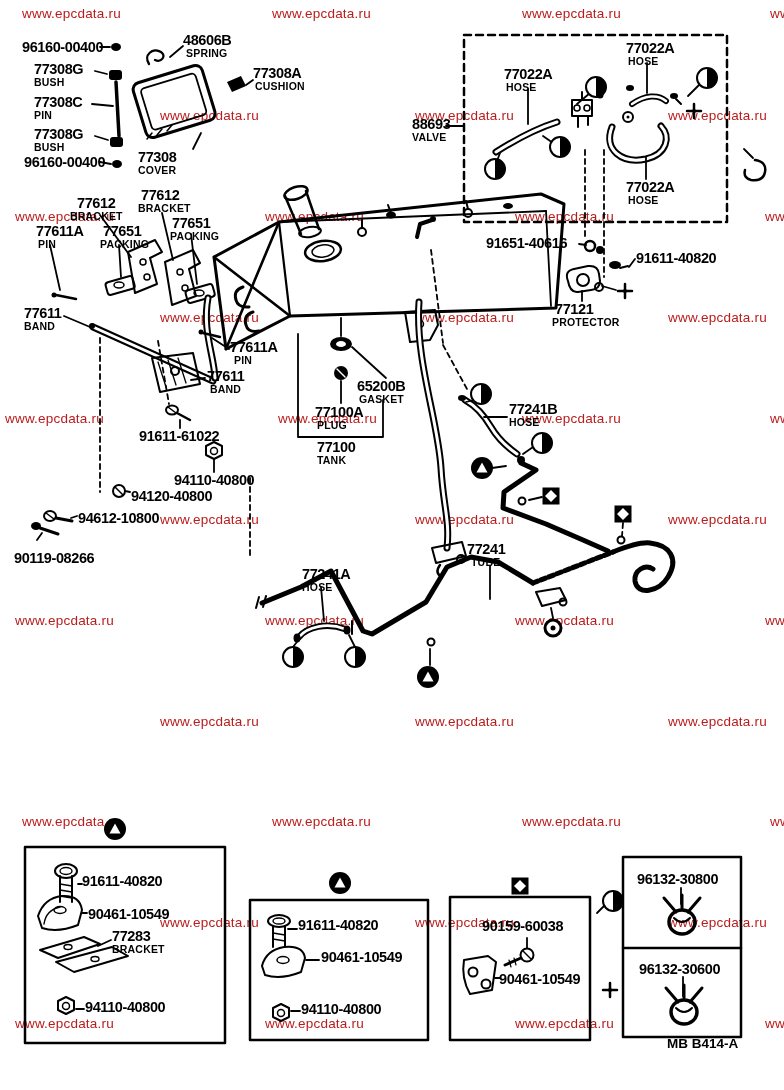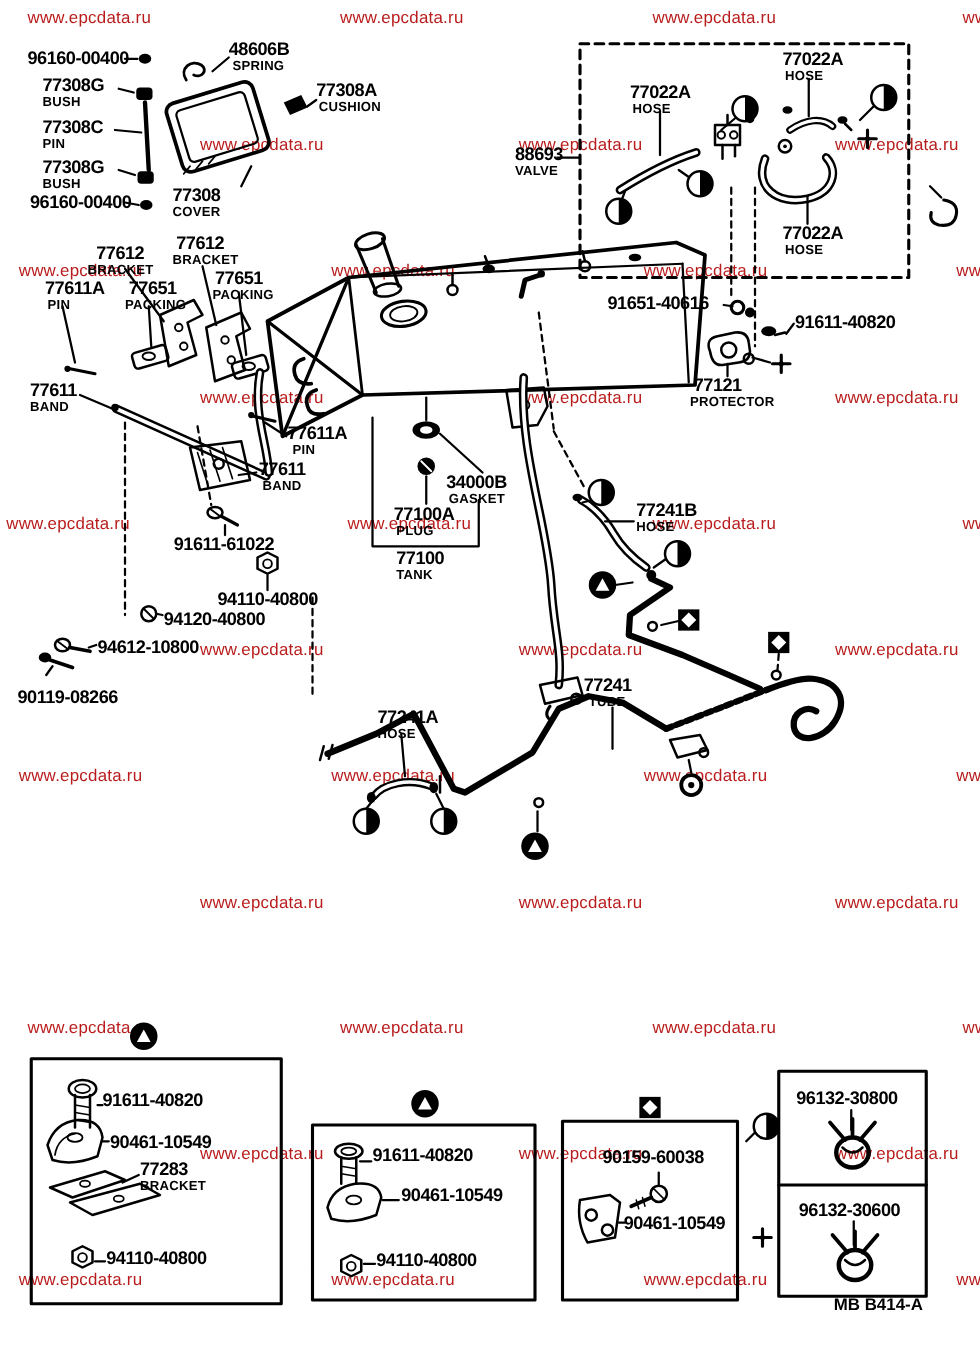--- a/index.html
+++ b/index.html
@@ -462,21 +462,21 @@
       <div class="pn" style="left: 103px; top: 224px;">77651</div>
       <div class="desc" style="left: 100px; top: 239px;">PACKING</div>
       <div class="pn" style="left: 172px; top: 216px;">77651</div>
       <div class="desc" style="left: 170px; top: 231px;">PACKING</div>
       <div class="pn" style="left: 24px; top: 306px;">77611</div>
       <div class="desc" style="left: 24px; top: 321px;">BAND</div>
       <div class="pn" style="left: 230px; top: 340px;">77611A</div>
       <div class="desc" style="left: 234px; top: 355px;">PIN</div>
       <div class="pn" style="left: 207px; top: 369px;">77611</div>
       <div class="desc" style="left: 210px; top: 384px;">BAND</div>
-      <div class="pn" style="left: 357px; top: 379px;">34000B</div>
+      <div class="pn" style="left: 357px; top: 379px;">65200B</div>
       <div class="desc" style="left: 359px; top: 394px;">GASKET</div>
       <div class="pn" style="left: 315px; top: 405px;">77100A</div>
       <div class="desc" style="left: 317px; top: 420px;">PLUG</div>
       <div class="pn" style="left: 317px; top: 440px;">77100</div>
       <div class="desc" style="left: 317px; top: 455px;">TANK</div>
       <div class="pn" style="left: 486px; top: 236px;">91651-40616</div>
       <div class="pn" style="left: 636px; top: 251px;">91611-40820</div>
       <div class="pn" style="left: 555px; top: 302px;">77121</div>
       <div class="desc" style="left: 552px; top: 317px;">PROTECTOR</div>
       <div class="pn" style="left: 509px; top: 402px;">77241B</div>

